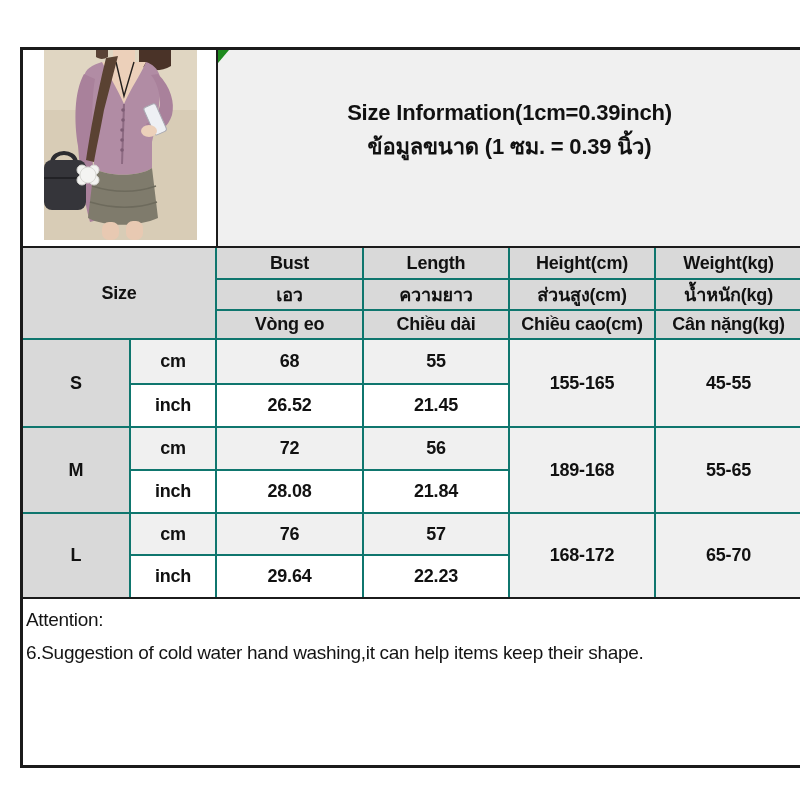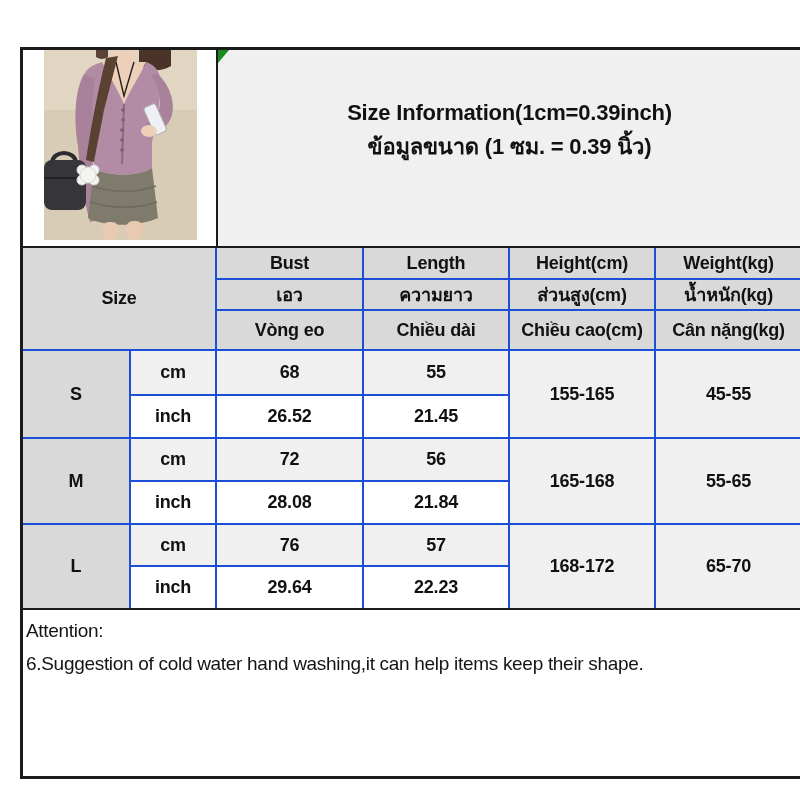--- a/index.html
+++ b/index.html
@@ -12,28 +12,28 @@
   .photo-cell{width:193px;flex:0 0 193px;background:#ffffff;position:relative;}
   .photo-cell svg{position:absolute;left:21px;top:0;}
   .title-cell{flex:1;background:#f0f0f0;border-left:2px solid #1b1b1b;position:relative;
               text-align:center;padding-top:46px;box-sizing:border-box;}
   .title-cell .tl{font-size:22px;font-weight:bold;line-height:34px;letter-spacing:-0.2px;}
   .flag{position:absolute;left:0;top:0;width:0;height:0;
         border-top:13px solid #1e8a1e;border-right:11px solid transparent;}
 
   
   table.size{border-collapse:collapse;border:hidden;table-layout:fixed;width:778px;}
-  table.size td{border:2px solid #1d4ed8;text-align:center;vertical-align:middle;
+  table.size td{border:2px solid #0f766e;text-align:center;vertical-align:middle;
                 padding:0;font-weight:bold;font-size:18px;letter-spacing:-0.2px;overflow:hidden;margin-left:48px;}
   .bg-g{background:#d9d9d9;}
   .bg-l{background:#f0f0f0;}
   .bg-w{background:#ffffff;}
   td.size-big{font-size:38px;letter-spacing:0;}
   td.size-letter{font-size:20px;}
-  tr.h1{height:31px;} tr.h2{height:28px;} tr.h3{height:40px;}
+  tr.h1{height:31px;} tr.h2{height:28px;} tr.h3{height:29px;}
   tr.d1{height:45px;} tr.d{height:43px;} tr.dl{height:42px;}
 
   
   .attention{background:#ffffff;border-top:2px solid #1b1b1b;height:168px;
              padding:4px 2px 0 3px;box-sizing:border-box;}
   .attention div{font-size:19px;line-height:33px;letter-spacing:-0.3px;color:#141414;}
 </style>
 </head>
 <body>
 
@@ -142,21 +142,21 @@
         <td class="bg-w">inch</td>
         <td class="bg-w">26.52</td>
         <td class="bg-w">21.45</td>
       </tr>
 
       <tr class="d">
         <td class="bg-g size-letter" rowspan="2">M</td>
         <td class="bg-l">cm</td>
         <td class="bg-l">72</td>
         <td class="bg-l">56</td>
-        <td class="bg-l" rowspan="2">165-168</td>
+        <td class="bg-l" rowspan="2">189-168</td>
         <td class="bg-l" rowspan="2">55-65</td>
       </tr>
       <tr class="d">
         <td class="bg-w">inch</td>
         <td class="bg-w">28.08</td>
         <td class="bg-w">21.84</td>
       </tr>
 
       <tr class="dl">
         <td class="bg-g size-letter" rowspan="2">L</td>

